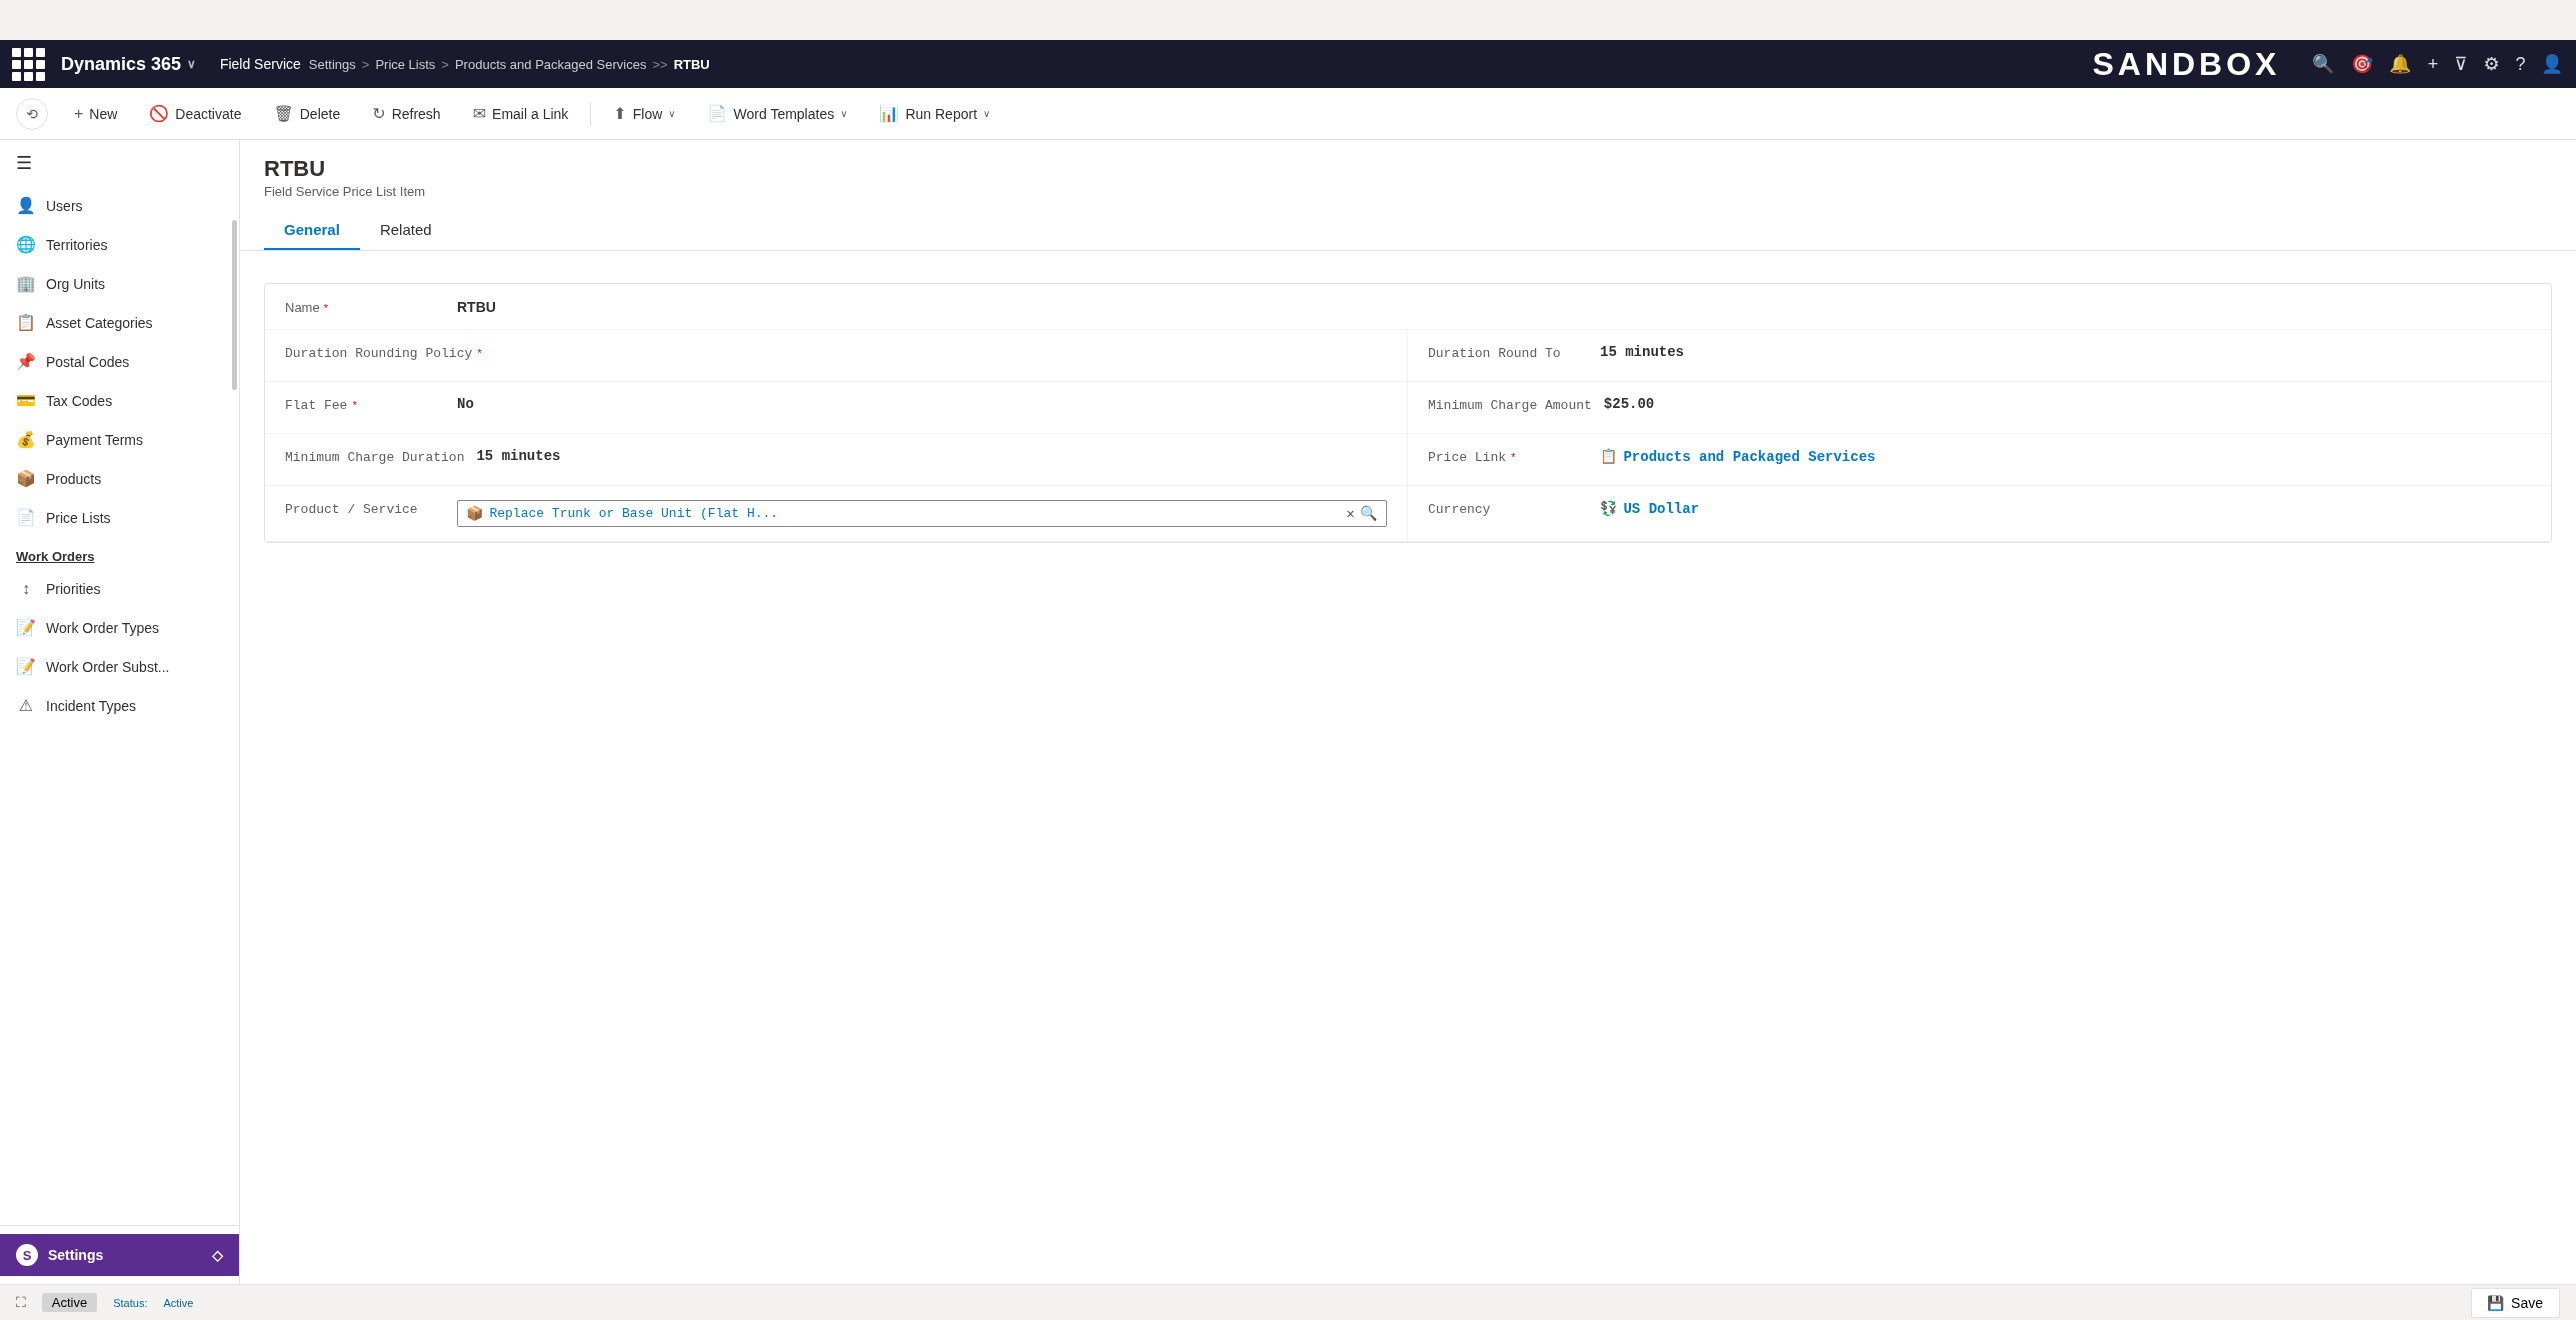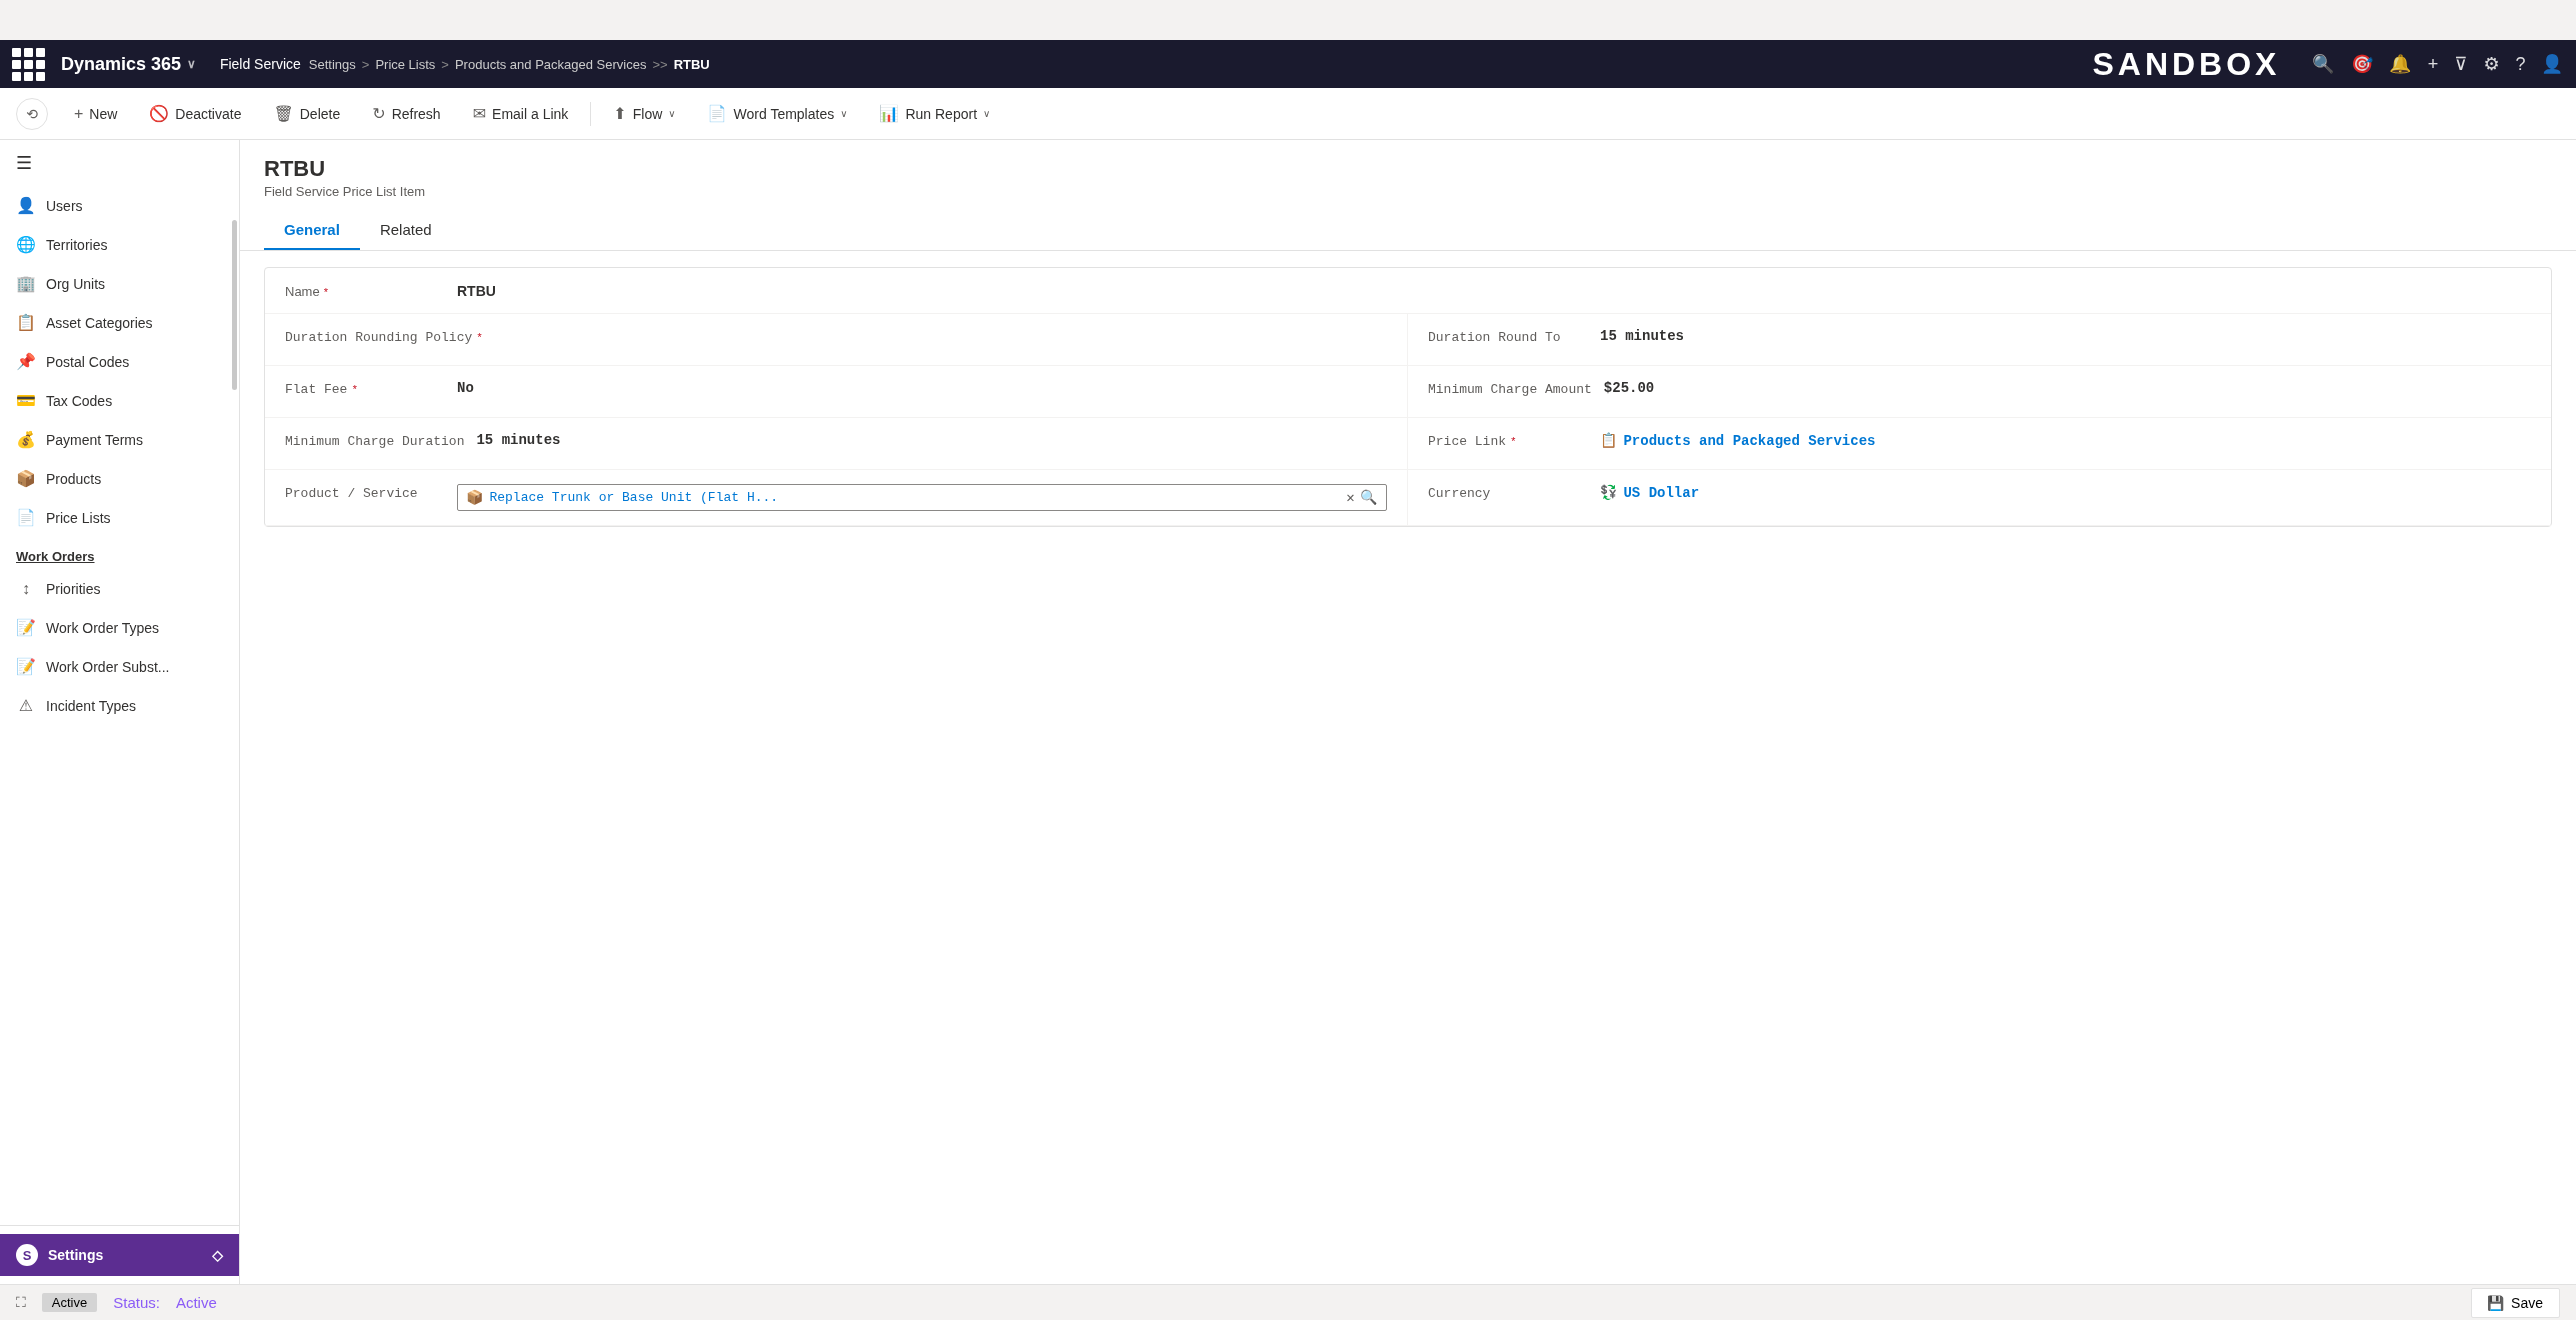--- a/index.html
+++ b/index.html
@@ -135,21 +135,21 @@
       padding: 10px 20px;
       cursor: pointer;
       font-size: 15px;
       color: #323130;
       border-bottom: 2px solid transparent;
     }
     .record-tab.active { border-bottom: 2px solid #0078d4; font-weight: 600; color: #0078d4; }
 
     
     .form-section {
-      margin: 16px 24px;
+      margin: 32px 24px;
       border: 1px solid #e1e1e1;
       border-radius: 4px;
       background: #fff;
     }
     .form-grid {
       display: grid;
       grid-template-columns: 1fr 1fr;
       font-family: Liberation Mono, monospace;
     }
     .form-cell {
@@ -217,21 +217,21 @@
       flex-shrink: 0;
       position: relative;
     }
     .status-active {
       background: #d4d4d4;
       padding: 2px 10px;
       border-radius: 2px;
       font-size: 13px;
       cursor: pointer;
     }
-    .status-text { font-size: 15px; color: #8b5cf6; }
+    .status-text { font-size: 11px; color: #0369a1; }
     .save-btn {
       position: absolute;
       right: 16px;
       display: flex;
       align-items: center;
       gap: 6px;
       padding: 6px 16px;
       border: 1px solid #e1e1e1;
       background: #fff;
       cursor: pointer;

